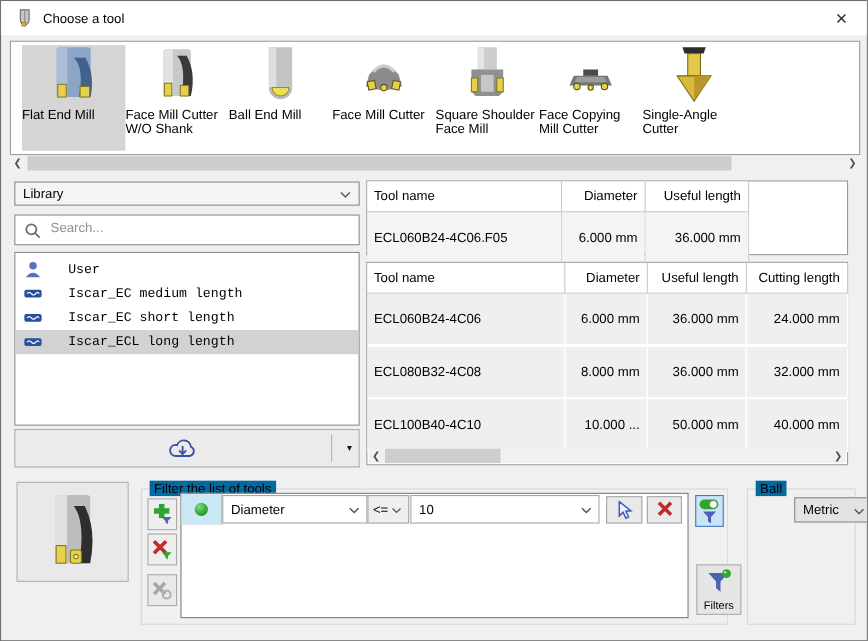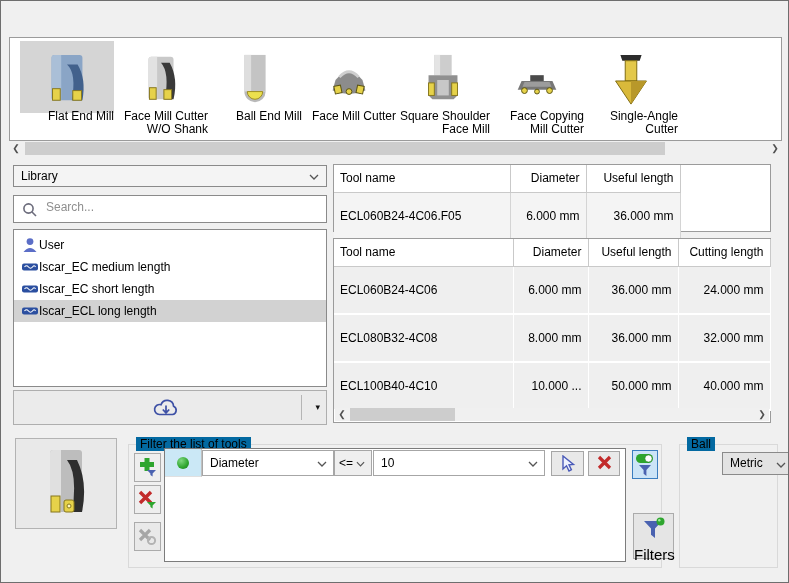--- a/index.html
+++ b/index.html
@@ -7,38 +7,38 @@
   .dialog { position:relative; width:789px; height:583px; background:#f0f0f0; border:1px solid #6e6e6e; overflow:hidden; }
 
   
   .titlebar { position:absolute; left:0; top:0; width:100%; height:31px; background:#ffffff; }
   .title-icon { position:absolute; left:15px; top:7px; }
   .title-text { position:absolute; left:38px; top:9px; font-size:12px; }
   .close-btn { position:absolute; right:10px; top:5px; width:26px; height:22px; text-align:center; line-height:22px; font-size:14px; color:#333; cursor:default; }
 
   
   .toolpanel { position:absolute; left:8px; top:36px; width:773px; height:104px; background:#fff; border:1px solid #9b9b9b; display:flex; padding:3px 0 0 10px; }
-  .titem { width:94px; height:72px; text-align:right; padding-top:12px; }
+  .titem { width:94px; height:96px; text-align:left; padding-top:0; }
   .titem.sel { background:#d5d5d5; }
   .ticon { display:block; margin:0 auto; width:58px; height:54px; }
   .tlabel { font-size:12px; line-height:13px; margin-top:3px; }
 
   
   .hscroll { position:absolute; background:#f0f0f0; height:13px; }
   .hscroll .thumb { position:absolute; top:0; height:13px; background:#cdcdcd; }
   .sarrow { position:absolute; top:0; width:14px; height:13px; color:#505050; font-size:9px; line-height:13px; text-align:center; }
 
   
   .dd { position:absolute; border:1px solid #8a8a8a; background:#f4f4f4; line-height:20px; padding-left:7px; }
   .dd .chev { position:absolute; right:7px; top:8px; }
   .searchbox { position:absolute; left:12px; top:194px; width:314px; height:28px; background:#fff; border:1px solid #8a8a8a; }
   .searchbox input { position:absolute; left:32px; top:4px; width:270px; border:0; outline:0; font:12px "Liberation Sans",sans-serif; background:transparent; color:#737373; }
   .searchbox input::placeholder { color:#8f8f8f; }
   .tree { position:absolute; left:12px; top:228px; width:314px; height:158px; background:#fff; border:1px solid #8a8a8a; padding-top:4px; }
-  .tnode { position:relative; height:22px; line-height:22px; padding-left:25px; }
+  .tnode { position:relative; height:22px; line-height:22px; padding-left:48px;font-family:Liberation Mono, monospace; }
   .tnode.sel { background:#d2d2d2; }
   .tnode .nicon { position:absolute; left:8px; top:3px; }
   .dl-btn { position:absolute; left:12px; top:389px; width:314px; height:35px; background:#ebebeb; border:1px solid #aeaeae; }
   .dl-sep { position:absolute; right:24px; top:4px; bottom:4px; width:1px; background:#b5b5b5; }
   .dl-arrow { position:absolute; right:6px; top:11px; font-size:9px; color:#111; }
 
   
   .tbox { position:absolute; background:#fff; border:1px solid #9b9b9b; }
   table { border-collapse:collapse; table-layout:fixed; }
   th { font-weight:normal; text-align:left; height:27px; padding:0 6px; border-right:1px solid #c9c9c9; border-bottom:1px solid #c9c9c9; background:#fff; }
@@ -55,28 +55,37 @@
   .flist { position:absolute; left:163px; top:447px; width:462px; height:114px; background:#fff; border:1px solid #7c7c7c; }
   .frow { position:absolute; left:0; top:0; height:28px; width:100%; }
   .fcell-status { position:absolute; left:0; top:0; width:37px; height:28px; background:#cbe8f6; border-right:1px solid #c0c0c0; border-bottom:1px solid #e0e0e0; }
   .dot { position:absolute; left:12px; top:8px; width:12px; height:12px; border-radius:50%; background:radial-gradient(circle at 35% 30%, #7fd87f, #2ea52e 60%, #1d7a1d); }
   .combo { position:absolute; top:1px; height:26px; background:#fff; border:1px solid #a6a6a6; line-height:24px; padding-left:7px; }
   .combo.gray { background:#efefef; }
   .combo .chev { position:absolute; right:6px; top:10px; }
   .combo input { border:0; outline:0; width:80%; font:12px "Liberation Sans",sans-serif; line-height:24px; background:transparent; }
   .rowbtn { position:absolute; top:2px; width:33px; height:25px; background:#e9e9e9; border:1px solid #a6a6a6; text-align:center; padding-top:3px; }
   .togglebtn { position:absolute; left:631px; top:449px; width:26px; height:29px; background:#cce4f7; border:1px solid #3b7dbf; text-align:center; padding-top:2px; }
-  .filtersbtn { position:absolute; left:632px; top:512px; width:41px; height:46px; background:#e5e5e5; border:1px solid #ababab; text-align:center; font-size:15px; padding-top:3px; }
+  .filtersbtn { position:absolute; left:632px; top:512px; width:41px; height:46px; background:#e5e5e5; border:1px solid #ababab; text-align:center; font-size:10px; padding-top:3px; }
   .chev { display:inline-block; }
 </style>
 </head>
 <body>
 
 <div class="dialog">
 
+  <div class="titlebar">
+    <svg class="title-icon" width="13" height="17" viewBox="0 0 13 17">
+      <path d="M2.5 1 h8 v9 a4 4.5 0 0 1 -8 0 z" fill="#c6c6c6" stroke="#6e6e6e"></path>
+      <path d="M6.5 1 v13" stroke="#8a8a8a"></path>
+      <rect x="4" y="12.5" width="3.4" height="3.2" fill="#ddc53e" stroke="#837214" stroke-width="0.7"></rect>
+    </svg>
+    <span class="title-text">Choose a tool</span>
+    <div class="close-btn"><span>✕</span></div>
+  </div>
 
   <div class="toolpanel">
     <div class="titem sel">
       <svg class="ticon" viewBox="0 0 60 56">
         <path d="M17 2 h26 q3 0 3 3 v41 q0 3-3 3 h-26 q-3 0-3-3 v-41 q0-3 3-3 z" fill="#8aa5c6"></path>
         <path d="M17 2 h7 v47 h-7 q-3 0-3-3 v-41 q0-3 3-3 z" fill="#aabfd7"></path>
         <path d="M30 12 q10 9 5 37 h11 q4-22-5-37 z" fill="#42618c"></path>
         <rect x="15" y="37" width="8" height="12" fill="#e6d24a" stroke="#86761d"></rect>
         <rect x="36" y="39" width="9" height="10" fill="#e6d24a" stroke="#86761d"></rect>
       </svg>

